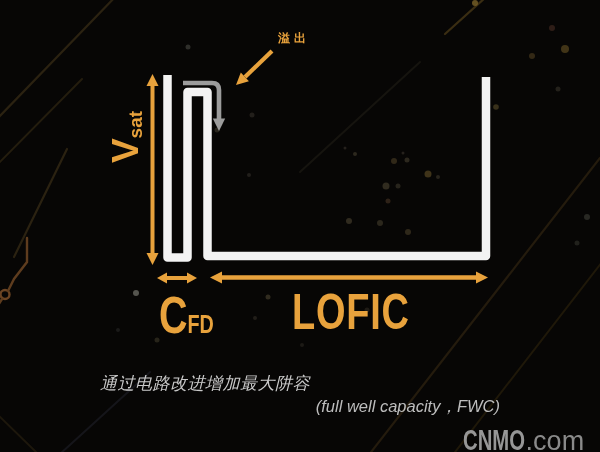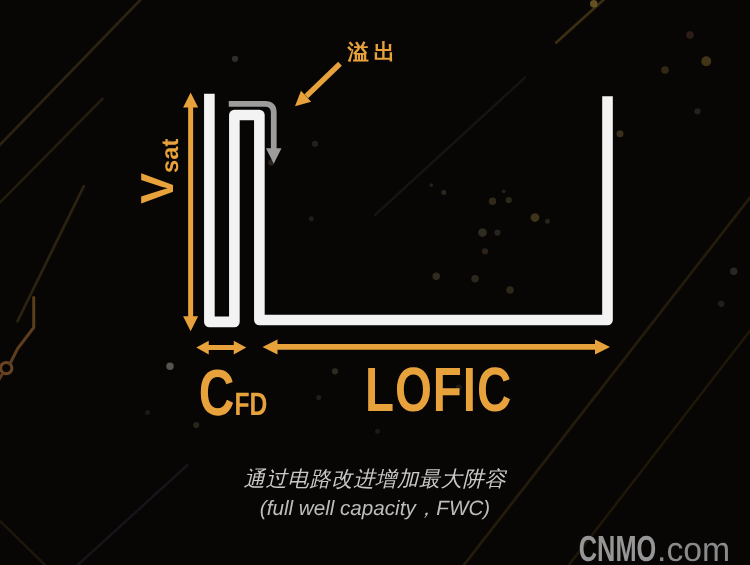--- a/index.html
+++ b/index.html
@@ -5,21 +5,21 @@
   html,body { margin:0; padding:0; background:#070605; }
   .stage {
     position:relative; width:600px; height:452px; overflow:hidden;
     background:#070605;
     font-family:"Liberation Sans","DejaVu Sans",sans-serif;
   }
   .stage svg { position:absolute; left:0; top:0; }
   .lbl { position:absolute; color:#E8A23C; }
 
   .overflow-label {
-    left:278px; top:30px; font-size:17px; font-weight:bold;
+    left:278px; top:30px; font-size:12px; font-weight:bold;
     letter-spacing:4px; white-space:nowrap;
   }
   .vsat-label {
     left:96px; top:118px; width:60px; height:38px;
     transform:rotate(-90deg);
     display:flex; align-items:baseline; justify-content:center;
     font-weight:bold; line-height:1; white-space:nowrap;
   }
   .vsat-main { font-size:37px; }
   .vsat-sub  { font-size:19px; position:relative; top:4px; }
@@ -31,25 +31,25 @@
   .cfd-main { font-size:52px; }
   .cfd-sub  { font-size:26px; }
 
   .lofic-label {
     left:292px; top:287px; font-size:50px; font-weight:bold; line-height:1;
     letter-spacing:1px; transform:scaleX(0.76); transform-origin:left top;
     white-space:nowrap;
   }
 
   .caption1 {
-    left:100px; top:372px; width:400px; text-align:center;
+    left:100px; top:372px; width:400px; text-align:left;
     font-size:17px; font-style:italic; color:#c9c9c9; letter-spacing:0.5px;
   }
   .caption2 {
-    left:100px; top:396px; width:400px; text-align:center;
+    left:100px; top:396px; width:400px; text-align:right;
     font-size:16.5px; font-style:italic; color:#bdbdbd;
   }
 
   .logo { position:absolute; left:463px; top:398px;margin-top:28px; }
   .logo-row { display:flex; align-items:baseline; white-space:nowrap; }
   .logo-main {
     display:inline-block; font-size:29px; font-weight:bold; line-height:1;
     color:#969696; transform:scaleX(0.70); transform-origin:left bottom;
     margin-right:-26px;
   }

